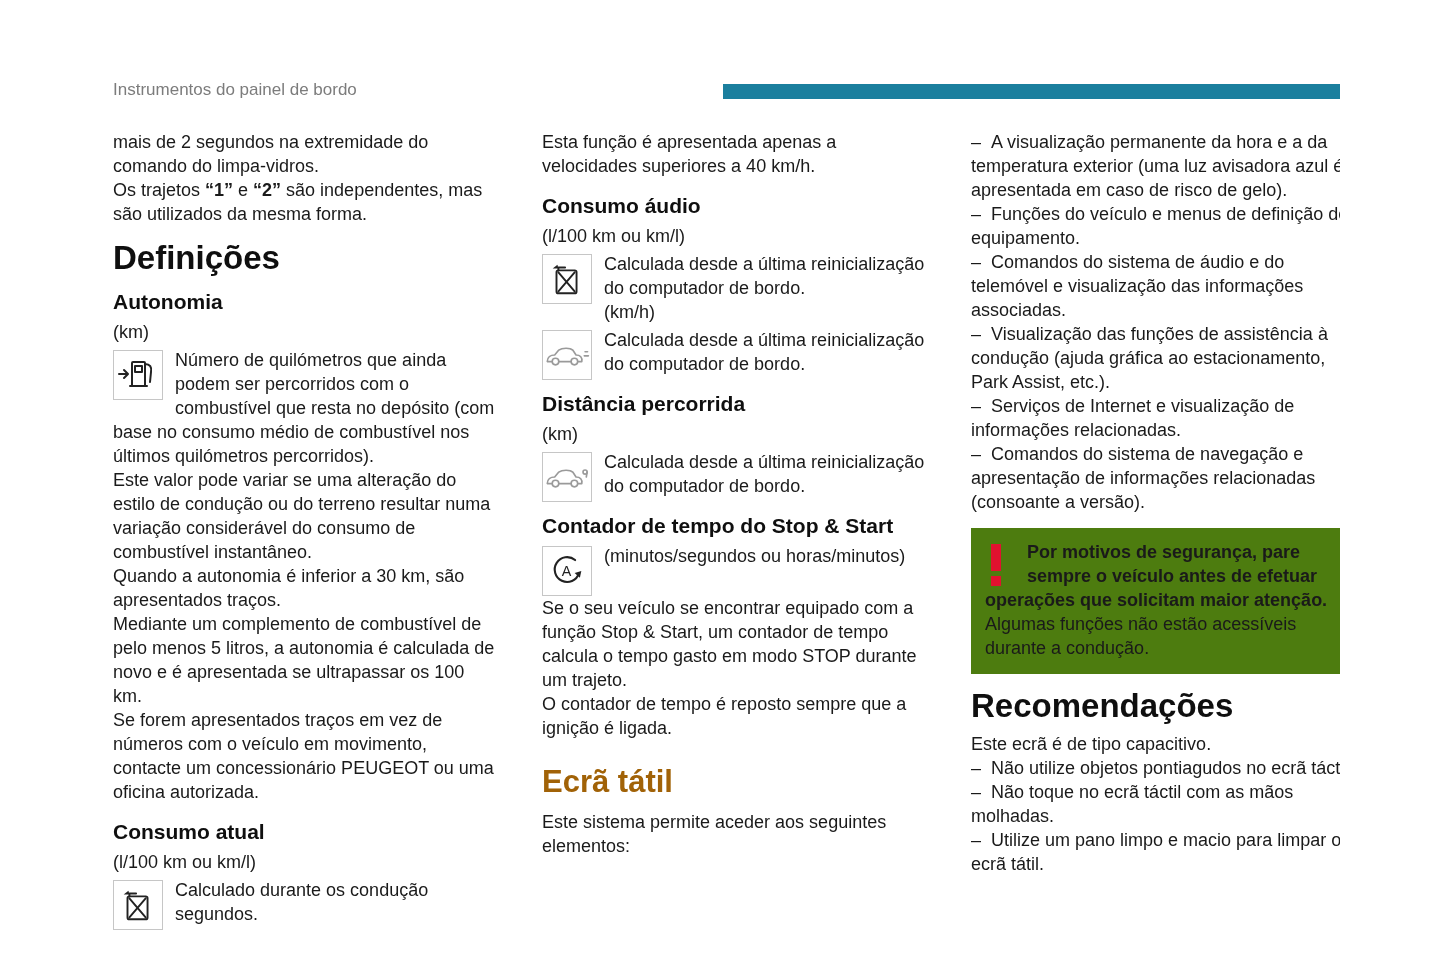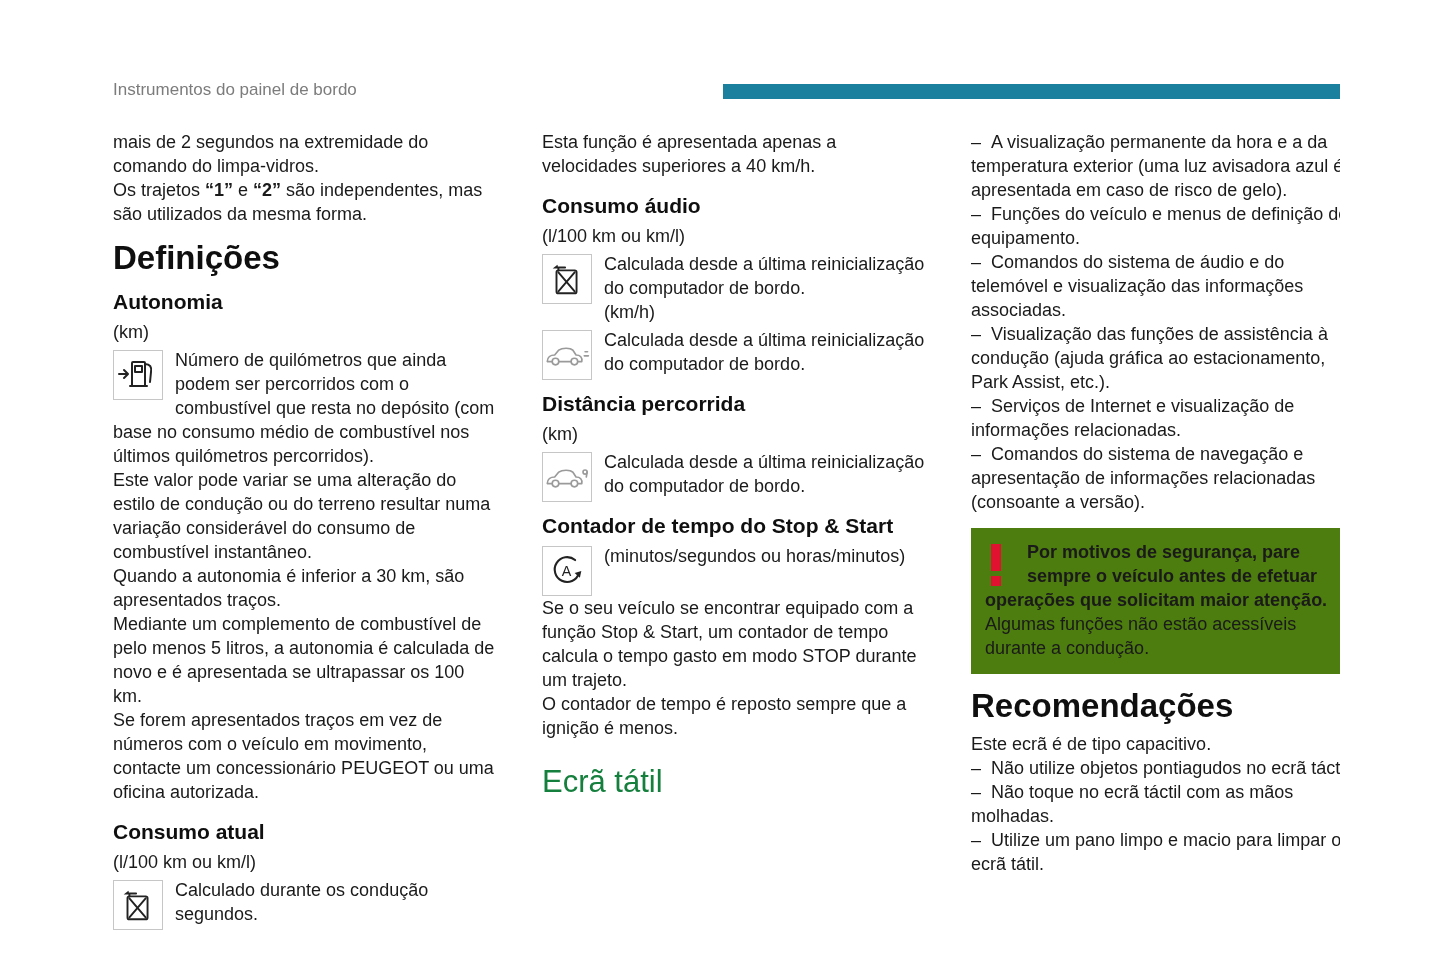--- a/index.html
+++ b/index.html
@@ -7,21 +7,21 @@
     position:relative;width:1340px;height:964px;background:#fff;
     font-family:"Liberation Sans",sans-serif;color:#1a1a1a;overflow:hidden;margin-top:44px;
   }
   .header-title{position:absolute;left:113px;top:36px;font-size:17px;color:#7c7c7c;}
   .header-bar{position:absolute;left:723px;top:40px;width:722px;height:15px;background:#1b7f9e;}
   .content{position:absolute;left:113px;top:86px;width:1243px;display:flex;gap:44px;}
   .col{flex:1;min-width:0;font-size:18px;line-height:24px;}
   p{margin:0;}
   h1{font-size:33px;line-height:32px;margin:16px 0 10px;color:#0f0f0f;font-weight:700;}
   h2{font-size:21px;line-height:26px;margin:15px 0 5px;color:#0f0f0f;font-weight:700;}
-  .gray-title{color:#15803d;font-weight:400;font-size:31px;line-height:36px;margin:24px 0 10px;}
+  .gray-title{color:#a16207;font-weight:700;font-size:31px;line-height:36px;margin:24px 0 10px;}
   .unit{margin:0 0 4px;}
   .iconbox{
     float:left;width:50px;height:50px;border:1px solid #c6c6c6;background:#fff;
     display:flex;align-items:center;justify-content:center;margin:2px 12px 0 0;
     box-sizing:border-box;
   }
   .clear{clear:left;}
   .li{margin:0;}
   .warnbox{background:#4d7c0f;padding:12px 14px 14px 14px;margin:14px 0 8px;overflow:hidden;}
   .excl{float:left;width:22px;margin:4px 14px 0 6px;}
@@ -121,23 +121,24 @@
       <h2 class="clear">Contador de tempo do Stop &amp; Start</h2>
       <div class="iconbox">
         <svg width="42" height="42" viewBox="0 0 44 44" fill="none" stroke="#222" stroke-width="2.2" stroke-linecap="round">
           <path d="M30.5 10.5 A13 13 0 1 0 34.5 24.5"></path>
           <path d="M30 24 l7 -2 -1.5 7 z" fill="#222" stroke="none"></path>
           <text x="21.5" y="27.5" text-anchor="middle" font-size="15" fill="#222" stroke="none" font-family="Liberation Sans, sans-serif">A</text>
         </svg>
       </div>
       <p class="unit">(minutos/segundos ou horas/minutos)</p>
       <p class="clear">Se o seu veículo se encontrar equipado com a função Stop &amp; Start, um contador de tempo calcula o tempo gasto em modo STOP durante um trajeto.</p>
-      <p>O contador de tempo é reposto sempre que a ignição é menos.</p>
+      <p>O contador de tempo é reposto sempre que a ignição é ligada.</p>
 
       <h1 class="gray-title">Ecrã tátil</h1>
+      <p>Este sistema permite aceder aos seguintes elementos:</p>
     </div>
 
     <div class="col">
       <p class="li">–&nbsp;&nbsp;A visualização permanente da hora e a da temperatura exterior (uma luz avisadora azul é apresentada em caso de risco de gelo).</p>
       <p class="li">–&nbsp;&nbsp;Funções do veículo e menus de definição do equipamento.</p>
       <p class="li">–&nbsp;&nbsp;Comandos do sistema de áudio e do telemóvel e visualização das informações associadas.</p>
       <p class="li">–&nbsp;&nbsp;Visualização das funções de assistência à condução (ajuda gráfica ao estacionamento, Park Assist, etc.).</p>
       <p class="li">–&nbsp;&nbsp;Serviços de Internet e visualização de informações relacionadas.</p>
       <p class="li">–&nbsp;&nbsp;Comandos do sistema de navegação e apresentação de informações relacionadas (consoante a versão).</p>
 

